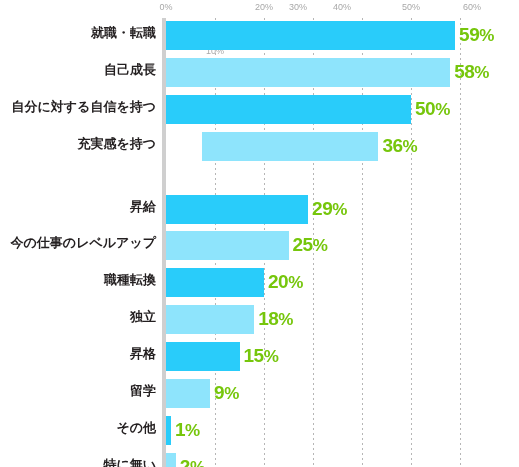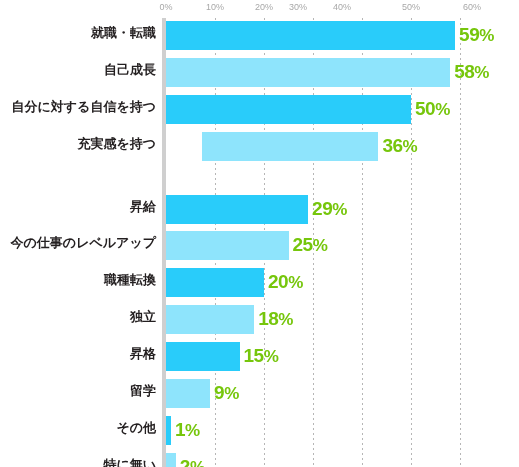--- a/index.html
+++ b/index.html
@@ -113,21 +113,21 @@
       <div class="gridline axis-zero" style="left: 162px;"></div>
       <div class="gridline" style="left: 215px;"></div>
       <div class="gridline" style="left: 264px;"></div>
       <div class="gridline" style="left: 313px;"></div>
       <div class="gridline" style="left: 362px;"></div>
       <div class="gridline" style="left: 411px;"></div>
       <div class="gridline" style="left: 460px;"></div>
     </div>
   <div id="ticks">
       <div class="tick-label" style="left: 166px;">0%</div>
-      <div class="tick-label" style="left: 215px;">10%</div>
+      <div class="tick-label" style="left: 215px; margin-top: 44px;">10%</div>
       <div class="tick-label" style="left: 264px;">20%</div>
       <div class="tick-label" style="left: 298px;">30%</div>
       <div class="tick-label" style="left: 342px;">40%</div>
       <div class="tick-label" style="left: 411px;">50%</div>
       <div class="tick-label" style="left: 460px; margin-left: 12px;">60%</div>
     </div>
   <div id="rows">
       <div class="row" style="height: 36.9px;">
         <div class="row-label">就職・転職</div>
         <div class="bar dark" style="width: 289.1px;"></div>

